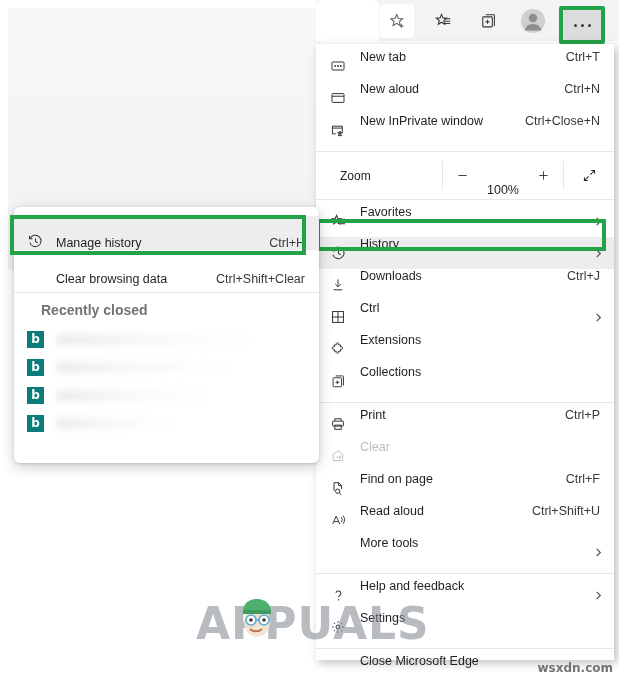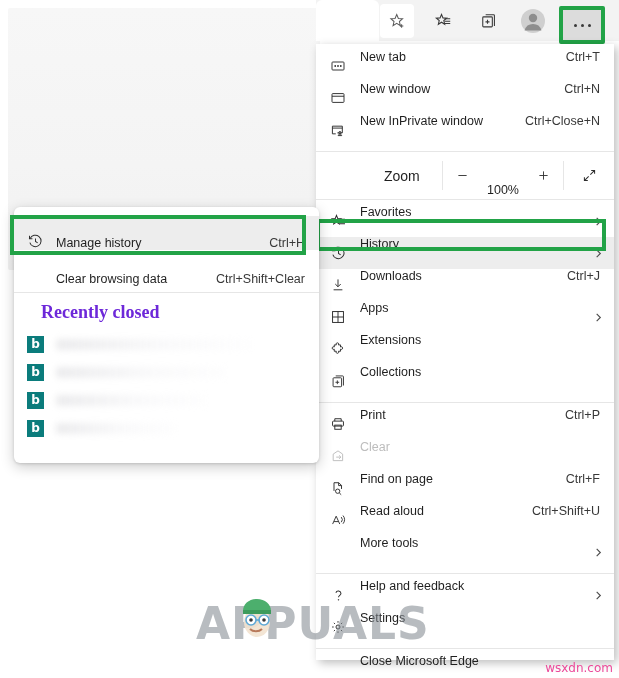--- a/index.html
+++ b/index.html
@@ -144,23 +144,23 @@
   
   #zoom-row {
     height: 37px;
     display: flex;
     align-items: stretch;
   }
   #zoom-label-cell {
     width: 126px;
     display: flex;
     align-items: center;
-    padding-left: 68px;
+    padding-left: 24px;
     box-sizing: border-box;
-    font-size: 14px;
+    font-size: 12px;
     color: #1f1f1f;
   }
   .vsep { width: 1px; background: #e6e6e6; margin: 4px 0; }
   #zoom-controls {
     flex: 1;
     display: flex;
     align-items: center;
     justify-content: space-around;
   }
   #zoom-pct { font-size: 12.5px; color:#1f1f1f;margin-top:28px; }
@@ -211,25 +211,24 @@
   #manage-history-highlight {
     position: absolute;
     left: 10px; top: 215px;
     width: 296px; height: 40px;
     border: 4px solid #22a347;
     box-sizing: border-box;
     pointer-events: none;
   }
 
   #hp-section-title {
-    font-size: 18px;
+    font-size: 14px;
     font-weight: bold;
-    color: #6d28d9;
+    color: #737373;
     padding: 9px 0 7px 27px;
-    font-family: Liberation Serif, serif;
   }
   .recent-row {
     height: 28px;
     display: flex;
     align-items: center;
     padding-left: 13px;
   }
   .bing-ico {
     width: 17px; height: 17px;
     background: #0b7c7c;
@@ -267,23 +266,24 @@
   #appuals-mascot {
     position: absolute;
     left: 234px; top: 592px;
     width: 46px; height: 50px;
     pointer-events: none;
   }
   #wsxdn-watermark {
     position: absolute;
     right: 6px; bottom: 3px;
     font-size: 12px;
-    color: #ec4899;
+    color: #737373;
     font-family: "DejaVu Sans", sans-serif;
     user-select: none;
+    font-weight: bold;
   }
   svg { display:block; }
 </style>
 </head>
 <body>
 
 <div id="page-backdrop"></div>
 <div id="content-plate"></div>
 
 <div id="toolbar"></div>
@@ -343,21 +343,21 @@
     <span class="mi-accel">Ctrl+T</span>
   </div>
 
   <div class="menu-item">
     <span class="mi-icon">
       <svg width="16" height="16" viewBox="0 0 20 20" fill="none" stroke="#2e2e2e" stroke-width="1.2">
         <rect x="2.5" y="4.5" width="15" height="11" rx="1"></rect>
         <path d="M2.5 7.8h15"></path>
       </svg>
     </span>
-    <span class="mi-label">New window</span>
+    <span class="mi-label">New aloud</span>
     <span class="mi-accel">Ctrl+N</span>
   </div>
 
   <div class="menu-item">
     <span class="mi-icon">
       <svg width="16" height="16" viewBox="0 0 20 20" fill="none" stroke="#2e2e2e" stroke-width="1.2">
         <path d="M3 5.2h12.4v8.4H9.2"></path>
         <path d="M3 5.2v9.6h4.2"></path>
         <path d="M3 7.6h12.4"></path>
         <circle cx="12.4" cy="13.4" r="1.5"></circle>
@@ -437,21 +437,21 @@
     <span class="mi-accel">Ctrl+J</span>
   </div>
 
   <div class="menu-item">
     <span class="mi-icon">
       <svg width="16" height="16" viewBox="0 0 20 20" fill="none" stroke="#2e2e2e" stroke-width="1.2">
         <rect x="3.2" y="3.2" width="13.6" height="13.6"></rect>
         <path d="M10 3.2v13.6M3.2 10h13.6"></path>
       </svg>
     </span>
-    <span class="mi-label">Apps</span>
+    <span class="mi-label">Ctrl</span>
     <span class="mi-chev">
       <svg width="11" height="11" viewBox="0 0 12 12" fill="none" stroke="#4a4a4a" stroke-width="1.2">
           <path d="M4 2l4 4-4 4"></path>
         </svg>
     </span>
   </div>
 
   <div class="menu-item">
     <span class="mi-icon">
       <svg width="16" height="16" viewBox="0 0 20 20" fill="none" stroke="#2e2e2e" stroke-width="1.2">

